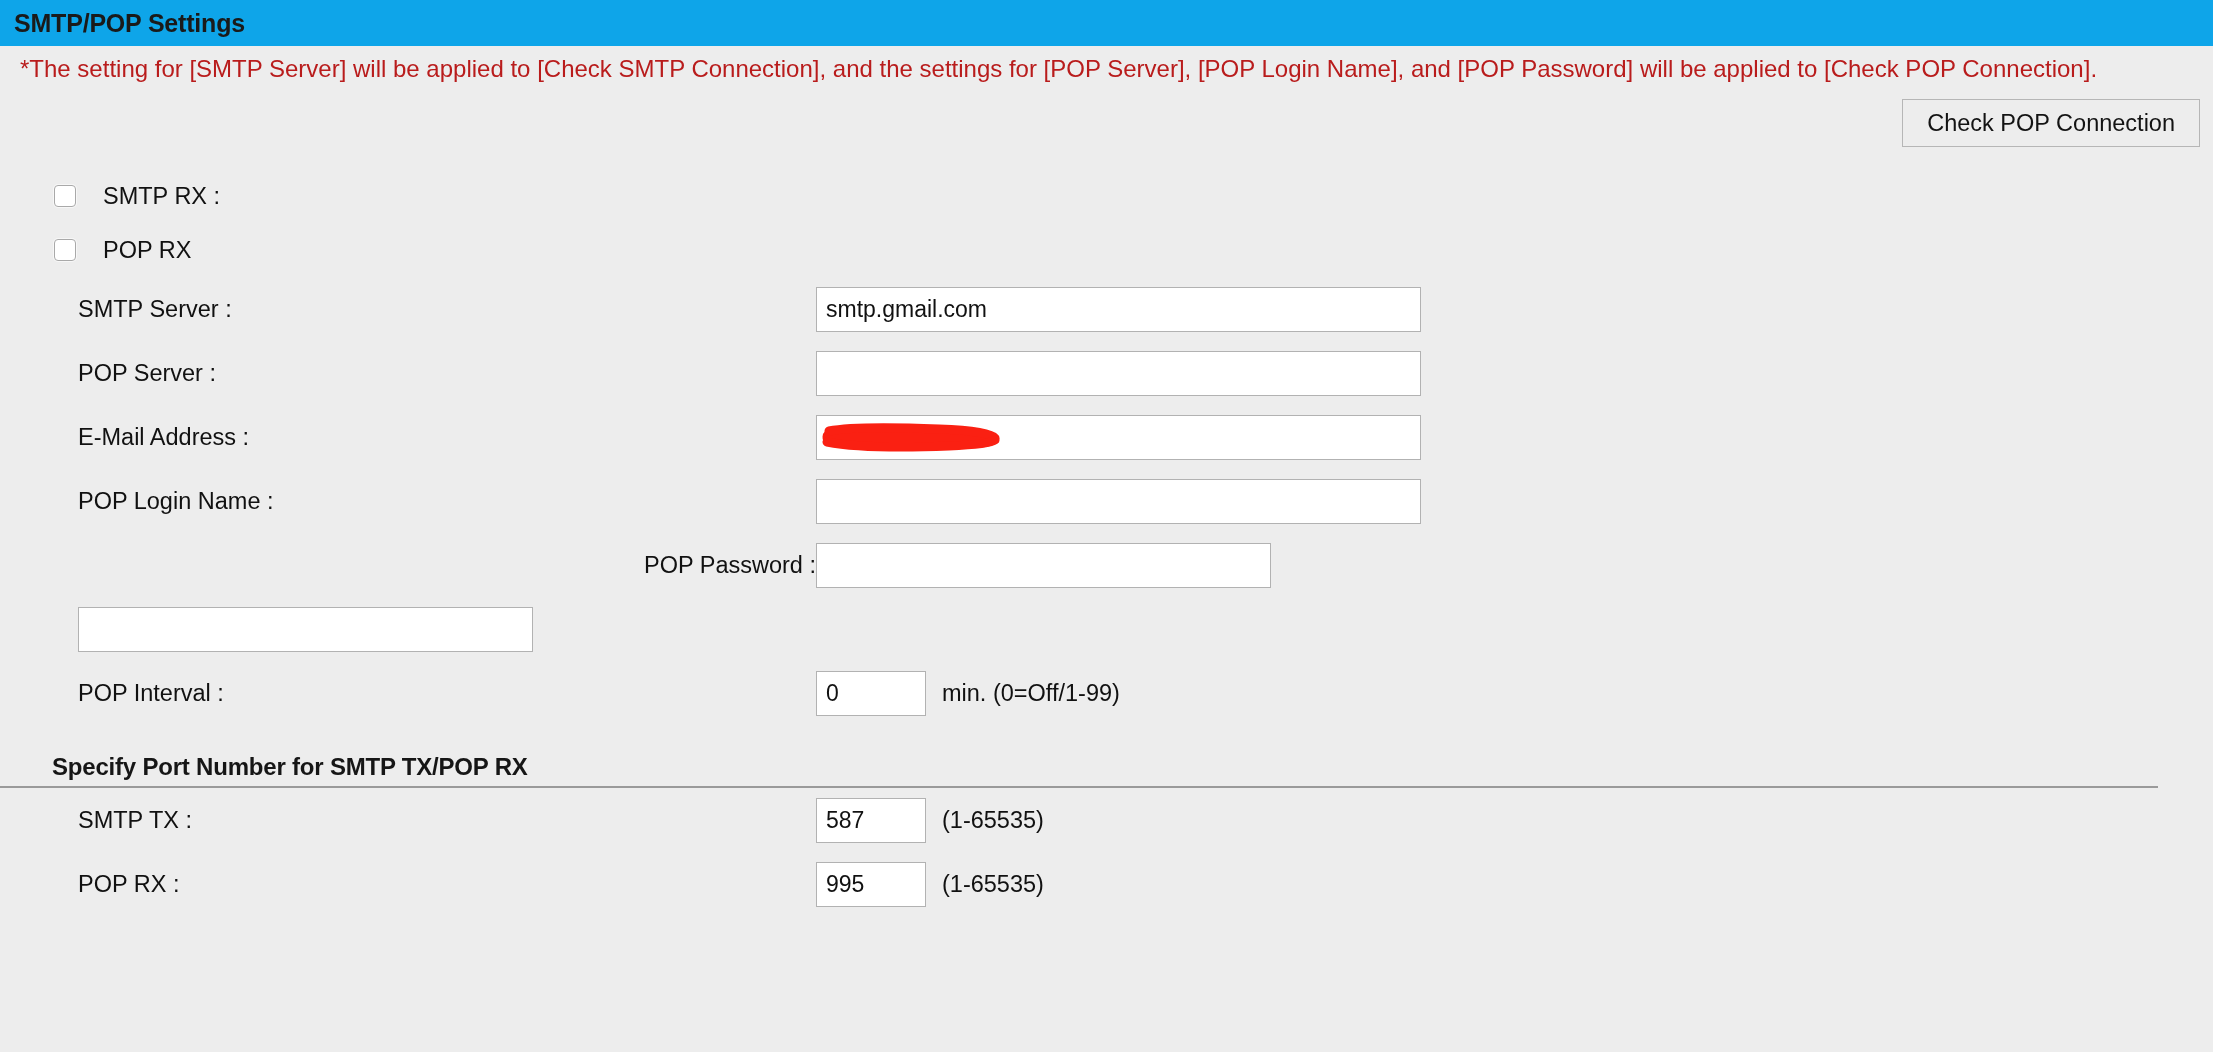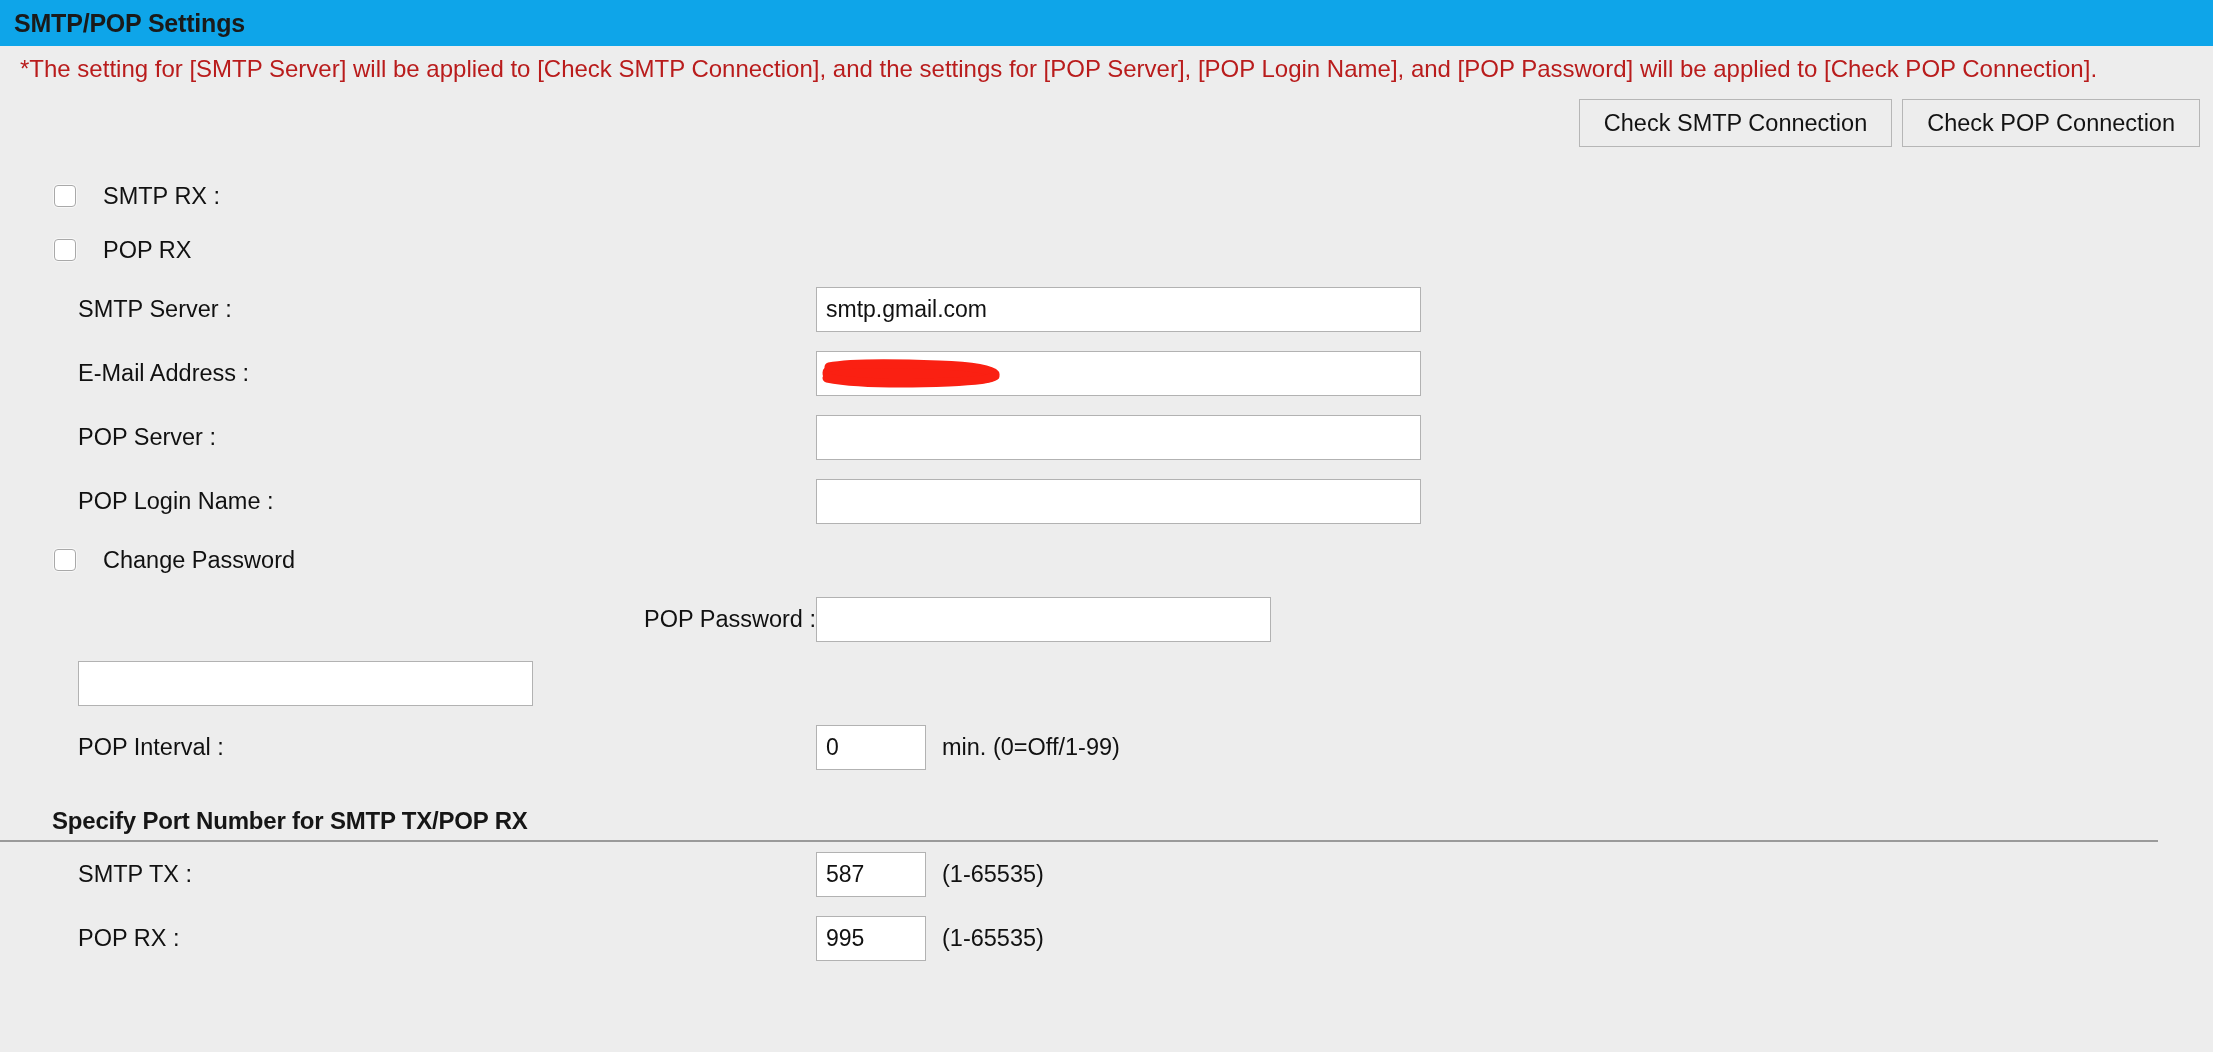--- a/index.html
+++ b/index.html
@@ -180,70 +180,65 @@
 
 <div class="page">
 
   <div class="titlebar">
     <span class="titlebar-text">SMTP/POP Settings</span>
   </div>
 
   <div class="note">*The setting for [SMTP Server] will be applied to [Check SMTP Connection], and the settings for [POP Server], [POP Login Name], and [POP Password] will be applied to [Check POP Connection].</div>
 
   <div class="button-row">
-    <button class="btn">Check SMTP Connection</button>
     <button class="btn">Check POP Connection</button>
   </div>
 
   <div class="form">
 
     <div class="row cbrow">
       <span class="checkbox"></span>
       <span class="cb-label">SMTP RX :</span>
     </div>
 
     <div class="row cbrow">
       <span class="checkbox"></span>
       <span class="cb-label">POP RX</span>
     </div>
 
     <div class="row">
       <span class="label">SMTP Server :</span>
       <input class="input wide" type="text" value="smtp.gmail.com" style="">
+    </div>
+
+    <div class="row">
+      <span class="label">POP Server :</span>
+      <input class="input wide" type="text" value="" style="">
     </div>
 
     <div class="row">
       <span class="label">E-Mail Address :</span>
       <span class="email-wrap">
         <input class="input wide" type="text" value=".com" style="">
         <svg class="redaction" viewBox="0 0 182 30" preserveAspectRatio="none">
           <path d="M4,12 C8,6 14,4 24,5 C40,3 60,4 84,5 C110,6 140,5 166,8
                    C176,10 180,14 178,19 C176,24 168,26 156,25
                    C130,27 100,27 72,26 C50,26 30,27 16,25
                    C6,24 2,19 4,12 Z" fill="#FA2012"></path>
           <path d="M10,9 C30,5 70,5 120,7 C150,8 172,11 176,16" stroke="#FA2012" stroke-width="9" stroke-linecap="round" fill="none"></path>
           <path d="M8,20 C34,25 80,26 130,24 C156,23 172,21 176,18" stroke="#FA2012" stroke-width="9" stroke-linecap="round" fill="none"></path>
         </svg>
       </span>
     </div>
 
     <div class="row">
-      <span class="label">POP Server :</span>
-      <input class="input wide" type="text" value="" style="">
-    </div>
-
-    <div class="row">
       <span class="label">POP Login Name :</span>
       <input class="input wide" type="text" value="" style="">
     </div>
 
-    <div class="row cbrow">
-      <span class="checkbox"></span>
-      <span class="cb-label">Change Password</span>
-    </div>
 
     <div class="row">
       <span class="label indent">POP Password :</span>
       <input class="input mid" type="password" value="" style="">
     </div>
 
     <div class="row">
       <input class="input mid" type="password" value="" style="">
     </div>
 

